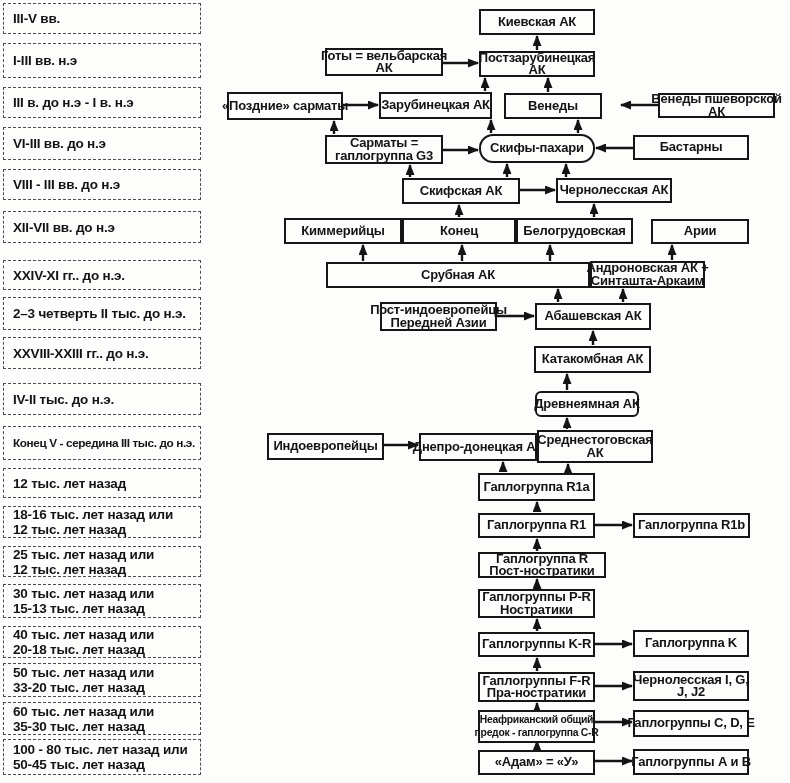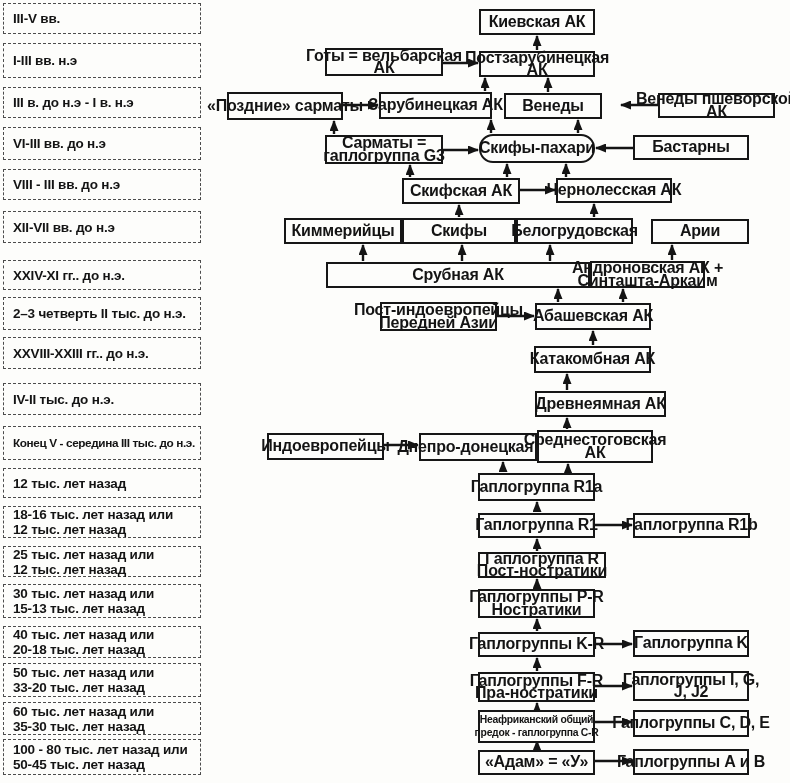--- a/index.html
+++ b/index.html
@@ -26,21 +26,21 @@
     box-sizing:border-box;
   }
   .tl-item.small{font-size:11.8px;letter-spacing:-0.4px;}
   
   .node{
     position:absolute;
     border:2px solid var(--box_border,#161616);
     background:var(--box_bg,#fdfdfb);
     display:flex;align-items:center;justify-content:center;
     text-align:center;
-    font-size:16px;font-weight:700;
+    font-size:13px;font-weight:700;
     letter-spacing:-0.2px;
     line-height:12.5px;
     white-space:pre;
     box-sizing:border-box;
     overflow:visible;
   }
   .node.small{font-size:10.4px;letter-spacing:-0.3px;}
   #arrow-layer{position:absolute;left:0;top:0;pointer-events:none;}
   #arrow-layer line{stroke:var(--arrow,#141414);stroke-width:2.4;}
 </style>
@@ -138,47 +138,47 @@
       <div class="node" style="left: 504px; top: 93px; width: 98px; height: 26px;">Венеды</div>
       <div class="node" style="left: 658px; top: 93px; width: 117px; height: 25px;">Венеды пшеворской
 АК</div>
       <div class="node" style="left: 325px; top: 135px; width: 118px; height: 29px;">Сарматы =
 гаплогруппа G3</div>
       <div class="node" style="left: 479px; top: 134px; width: 116px; height: 29px; border-radius: 14px;">Скифы-пахари</div>
       <div class="node" style="left: 633px; top: 135px; width: 116px; height: 25px;">Бастарны</div>
       <div class="node" style="left: 402px; top: 178px; width: 118px; height: 26px;">Скифская АК</div>
       <div class="node" style="left: 556px; top: 178px; width: 116px; height: 25px;">Чернолесская АК</div>
       <div class="node" style="left: 284px; top: 218px; width: 118px; height: 26px;">Киммерийцы</div>
-      <div class="node" style="left: 402px; top: 218px; width: 114px; height: 26px;">Скифы</div>
+      <div class="node" style="left: 402px; top: 218px; width: 114px; height: 26px;">Конец</div>
       <div class="node" style="left: 516px; top: 218px; width: 117px; height: 26px;">Белогрудовская</div>
       <div class="node" style="left: 651px; top: 219px; width: 98px; height: 25px;">Арии</div>
       <div class="node" style="left: 326px; top: 262px; width: 264px; height: 26px;">Срубная АК</div>
       <div class="node" style="left: 590px; top: 261px; width: 115px; height: 27px;">Андроновская АК +
 Синташта-Аркаим</div>
       <div class="node" style="left: 380px; top: 302px; width: 117px; height: 29px;">Пост-индоевропейцы
 Передней Азии</div>
       <div class="node" style="left: 535px; top: 303px; width: 116px; height: 27px;">Абашевская АК</div>
       <div class="node" style="left: 534px; top: 346px; width: 117px; height: 27px;">Катакомбная АК</div>
-      <div class="node" style="left: 535px; top: 391px; width: 131px; height: 26px;">Древнеямная АК</div>
+      <div class="node" style="left: 535px; top: 391px; width: 104px; height: 26px; border-radius: 6px;">Древнеямная АК</div>
       <div class="node" style="left: 267px; top: 433px; width: 117px; height: 27px;">Индоевропейцы</div>
       <div class="node" style="left: 419px; top: 433px; width: 118px; height: 28px;">Днепро-донецкая АК</div>
       <div class="node" style="left: 537px; top: 430px; width: 116px; height: 33px;">Среднестоговская
 АК</div>
       <div class="node" style="left: 478px; top: 473px; width: 117px; height: 28px;">Гаплогруппа R1a</div>
       <div class="node" style="left: 478px; top: 513px; width: 117px; height: 25px;">Гаплогруппа R1</div>
       <div class="node" style="left: 633px; top: 513px; width: 117px; height: 25px;">Гаплогруппа R1b</div>
       <div class="node" style="left: 478px; top: 552px; width: 128px; height: 26px;">Гаплогруппа R
 Пост-ностратики</div>
       <div class="node" style="left: 478px; top: 589px; width: 117px; height: 29px;">Гаплогруппы P-R
 Ностратики</div>
       <div class="node" style="left: 478px; top: 632px; width: 117px; height: 25px;">Гаплогруппы K-R</div>
       <div class="node" style="left: 633px; top: 630px; width: 116px; height: 27px;">Гаплогруппа K</div>
       <div class="node" style="left: 478px; top: 672px; width: 117px; height: 30px;">Гаплогруппы F-R
 Пра-ностратики</div>
-      <div class="node" style="left: 633px; top: 671px; width: 116px; height: 30px;">Гаплогруппы I, G,
+      <div class="node" style="left: 633px; top: 671px; width: 116px; height: 30px;">Чернолесская I, G,
 J, J2</div>
       <div class="node small" style="left: 478px; top: 710px; width: 117px; height: 33px;">Неафриканский общий
 предок - гаплогруппа C-R</div>
       <div class="node" style="left: 633px; top: 710px; width: 116px; height: 27px;">Гаплогруппы C, D, E</div>
       <div class="node" style="left: 478px; top: 750px; width: 117px; height: 25px;">«Адам» = «У»</div>
       <div class="node" style="left: 633px; top: 749px; width: 116px; height: 26px;">Гаплогруппы А и В</div>
     </div>
 </div>
 
 </body></html>

